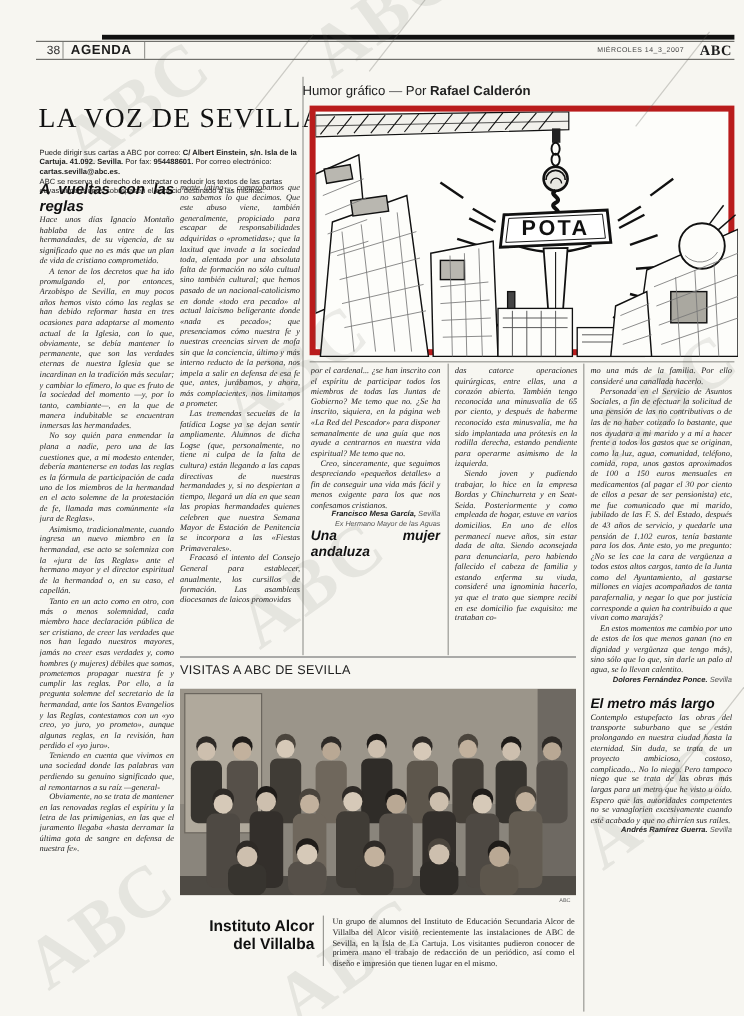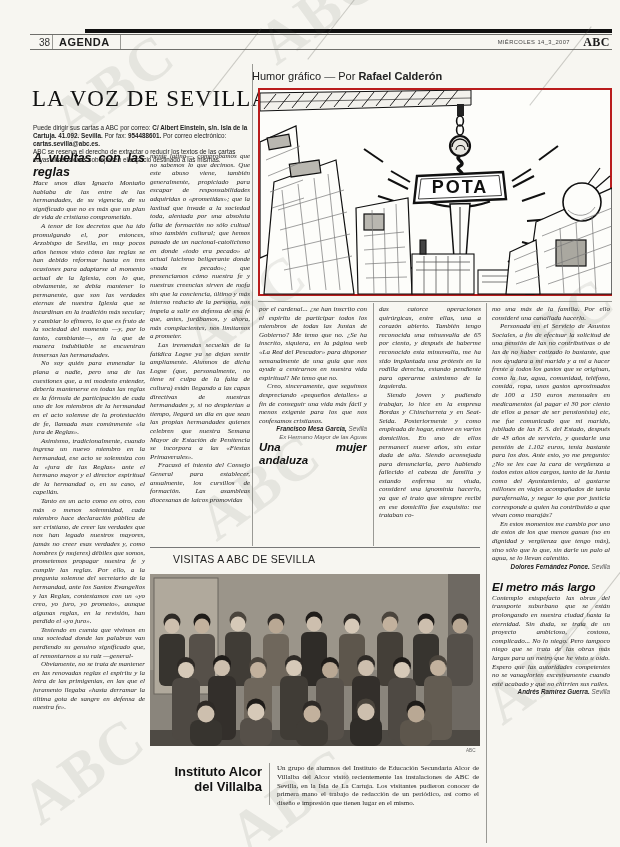--- a/index.html
+++ b/index.html
@@ -72,21 +72,21 @@
   <div class="vrule" style="left:373px;top:303px;height:243px;"></div>
   <div class="vrule" style="left:486px;top:303px;height:540px;"></div>
 
   <div class="abs sans" style="left:252px;top:70px;font-size:11px;color:#222;">
     <span>Humor gráfico</span>
     <span style="color:#555;">—</span>
     <span>Por</span>
     <b>Rafael Calderón</b>
   </div>
 
-  <div class="abs" style="left:258px;top:88px;width:354px;height:208px;border:2px solid #b91c1c;background:#fdfdfa;box-sizing:border-box;">
+  <div class="abs" style="left:258px;top:88px;width:354px;height:208px;border:5px solid #b91c1c;background:#fdfdfa;box-sizing:border-box;">
     <svg width="352" height="206" viewBox="0 0 352 206">
 
       <g stroke="#111" fill="#f2f1ec">
         <polygon points="0,3 211,0 211,15 0,21"></polygon>
         <line x1="0" y1="12" x2="211" y2="8" stroke-width="0.6"></line>
       </g>
       <g stroke="#111" stroke-width="0.9">
         <line x1="4" y1="19" x2="16" y2="4"></line>
           <line x1="18" y1="19" x2="30" y2="4"></line>
         <line x1="32" y1="18" x2="44" y2="3"></line>
@@ -247,21 +247,21 @@
     <p class="noindent">mo una más de la familia. Por ello consideré una canallada hacerlo.</p>
     <p>Personada en el Servicio de Asuntos Sociales, a fin de efectuar la solicitud de una pensión de las no contributivas o de las de no haber cotizado lo bastante, que nos ayudara a mi marido y a mí a hacer frente a todos los gastos que se originan, como la luz, agua, comunidad, teléfono, comida, ropa, unos gastos aproximados de 100 a 150 euros mensuales en medicamentos (al pagar el 30 por ciento de ellos a pesar de ser pensionista) etc, me fue comunicado que mi marido, jubilado de las F. S. del Estado, después de 43 años de servicio, y quedarle una pensión de 1.102 euros, tenía bastante para los dos. Ante esto, yo me pregunto: ¿No se les cae la cara de vergüenza a todos estos altos cargos, tanto de la Junta como del Ayuntamiento, al gastarse millones en viajes acompañados de tanta parafernalia, y negar lo que por justicia corresponde a quien ha contribuido a que vivan como marajás?</p>
     <p>En estos momentos me cambio por uno de estos de los que menos ganan (no en dignidad y vergüenza que tengo más), sino sólo que lo que, sin darle un palo al agua, se lo llevan calentito.</p>
     <p class="sig"><b>Dolores Fernández Ponce.</b><span class="pl"> Sevilla</span></p>
     <p class="h-letter2" style="margin-top:10px;">El metro más largo</p>
     <p class="noindent">Contemplo estupefacto las obras del transporte suburbano que se están prolongando en nuestra ciudad hasta la eternidad. Sin duda, se trata de un proyecto ambicioso, costoso, complicado... No lo niego. Pero tampoco niego que se trata de las obras más largas para un metro que he visto u oído. Espero que las autoridades competentes no se vanaglorien excesivamente cuando esté acabado y que no chirríen sus raíles.</p>
     <p class="sig"><b>Andrés Ramírez Guerra.</b><span class="pl"> Sevilla</span></p>
   </div>
 
   <div class="hrule" style="left:150px;top:547px;width:330px;background:#777;"></div>
-  <div class="abs sans" style="left:150px;top:553px;font-size:10.5px;letter-spacing:.3px;color:#222;margin-left:23px;">VISITAS A ABC DE SEVILLA</div>
+  <div class="abs sans" style="left:150px;top:553px;font-size:10.5px;letter-spacing:.3px;color:#222;">VISITAS A ABC DE SEVILLA</div>
 
   <div class="abs" style="left:150px;top:574px;width:330px;height:172px;background:#8a857c;overflow:hidden;">
     <svg width="330" height="172" viewBox="0 0 330 172">
       <rect x="0" y="0" width="330" height="96" fill="#9b958a"></rect>
       <rect x="4" y="4" width="64" height="116" fill="#b0a99c" stroke="#6b665e"></rect>
       <rect x="298" y="0" width="32" height="172" fill="#6e6962"></rect>
       <rect x="0" y="156" width="330" height="16" fill="#4e4a44"></rect>
 
       <g>
         <rect x="9" y="60" width="26" height="52" rx="6" fill="#37342f"></rect>

